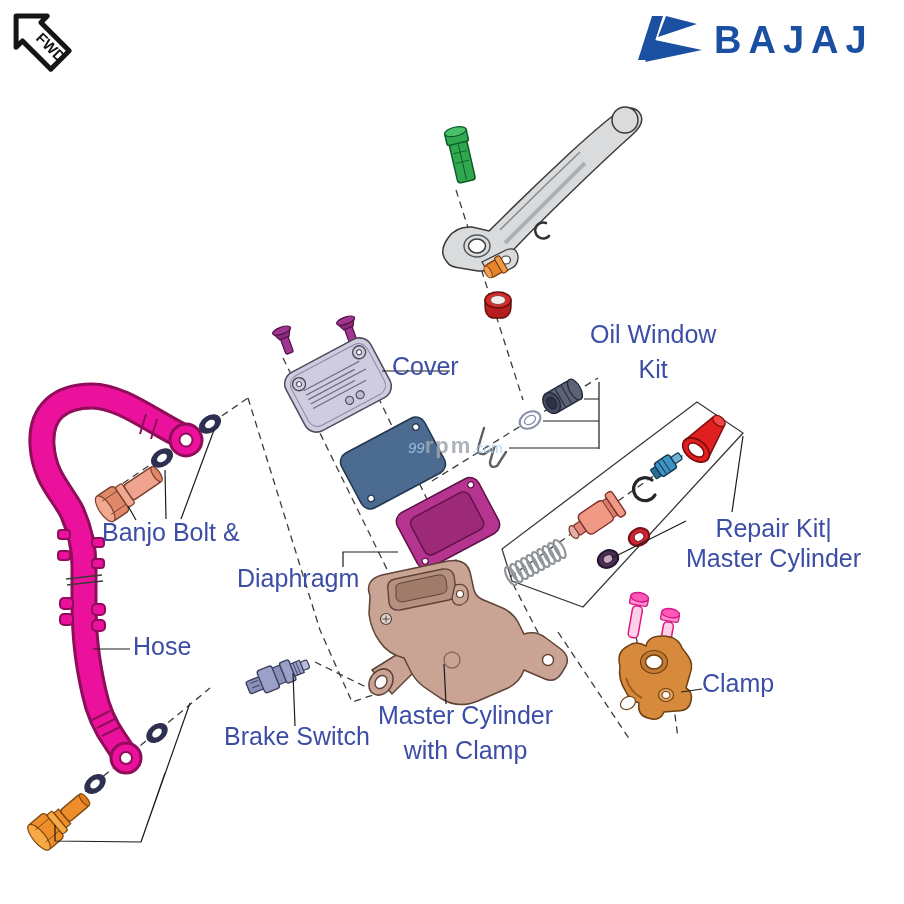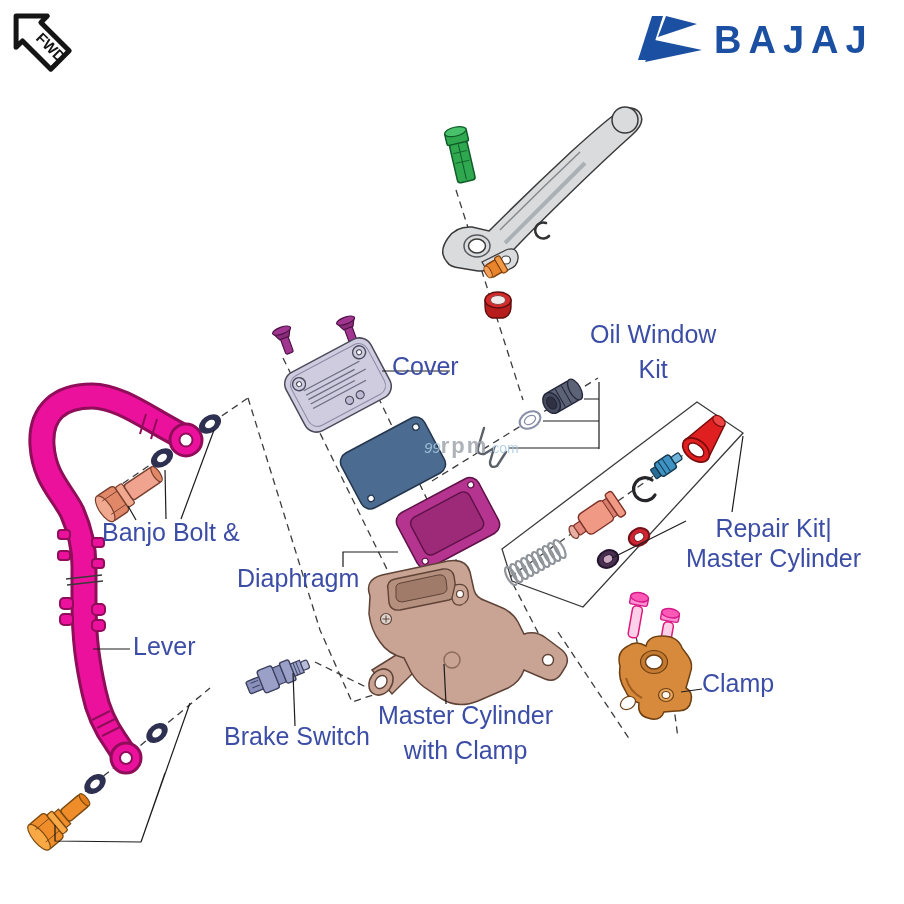--- a/index.html
+++ b/index.html
@@ -1,21 +1,21 @@
 <!DOCTYPE html>
 <html><head>
 <meta charset="utf-8">
 <style>
   html,body{margin:0;padding:0;background:#fff;}
   .stage{position:relative;width:904px;height:904px;background:#fff;overflow:hidden;
          font-family:"Liberation Sans",sans-serif;}
   .stage svg.diagram{position:absolute;left:0;top:0;}
   .lbl{position:absolute;color:#3c4da6;font-size:25px;line-height:31px;white-space:nowrap;z-index:5;}
   .lbl span{display:block;text-align:center;}
-  .watermark{position:absolute;left:424px;top:433px;z-index:4;opacity:.85;white-space:nowrap;}
+  .watermark{position:absolute;left:408px;top:433px;z-index:4;opacity:.85;white-space:nowrap;}
   .watermark .wm-99{color:#a9cbe2;font-size:15px;font-style:italic;}
   .watermark .wm-rpm{color:#9fa6ad;font-size:22px;font-weight:bold;letter-spacing:2px;}
   .watermark .wm-com{color:#a9cbe2;font-size:14px;}
 </style>
 </head>
 <body>
 
 <div class="stage">
 
 <svg class="diagram" width="904" height="904" viewBox="0 0 904 904">
@@ -342,21 +342,21 @@
 
 <div class="lbl" style="left:102px;top:516px;line-height:32px">
   <span>Banjo Bolt &amp;</span>
 </div>
 
 <div class="lbl" style="left:237px;top:563px">
   <span>Diaphragm</span>
 </div>
 
 <div class="lbl" style="left:133px;top:631px">
-  <span>Lever</span>
+  <span>Hose</span>
 </div>
 
 <div class="lbl" style="left:224px;top:721px">
   <span>Brake Switch</span>
 </div>
 
 <div class="lbl" style="left:378px;top:698px;line-height:35px">
   <span>Master Cylinder</span>
   <span>with Clamp</span>
 </div>

